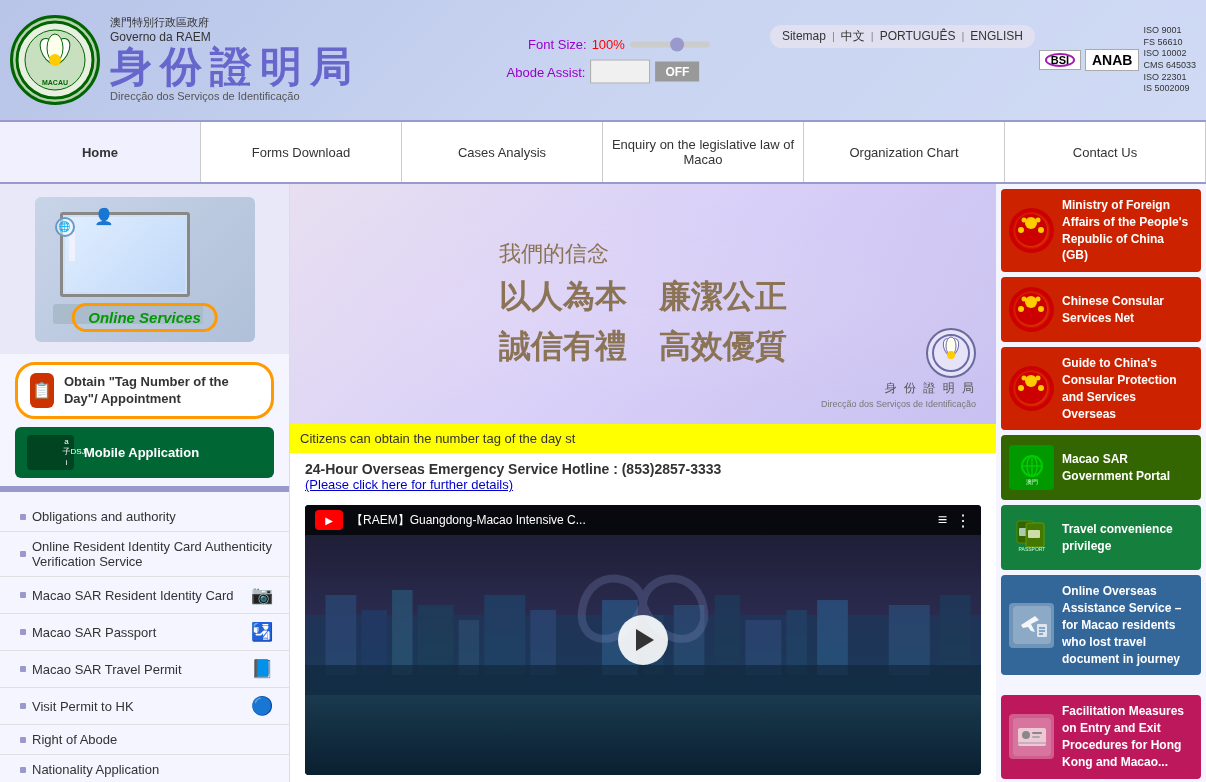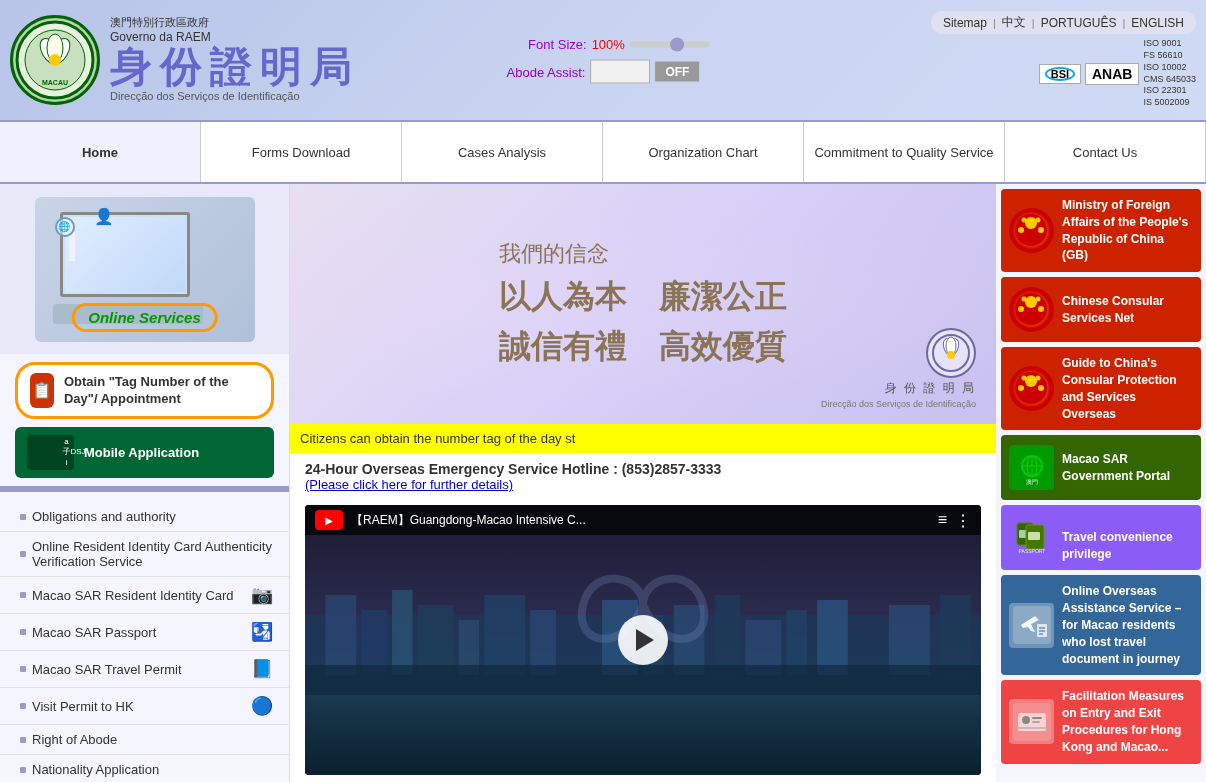--- a/index.html
+++ b/index.html
@@ -70,22 +70,22 @@
       border: none;
       padding: 3px 10px;
       font-size: 12px;
       font-weight: bold;
       cursor: pointer;
     }
 
     .top-right {
       margin-left: auto;
       display: flex;
-      flex-direction: column;
-      align-items: flex-end;
+      flex-direction: row;
+      align-items: flex-start;
       gap: 4px;
     }
     .lang-bar {
       display: flex; align-items: center; gap: 6px;
       background: #e0e0f0; border-radius: 12px; padding: 3px 12px;
     }
     .lang-bar a {
       color: #333; text-decoration: none; font-size: 12px; cursor: pointer;
     }
     .lang-sep { color: #888; font-size: 11px; }
@@ -95,21 +95,21 @@
     }
     .cert-box {
       background: white;
       border: 1px solid #aaa;
       padding: 2px 5px;
       font-size: 9px;
       text-align: center;
       display: flex; align-items: center; gap: 3px;
     }
     .cert-icon {
-      width: 30px; height: 14px; border: 2px solid #0ea5e9; border-radius: 50%;
+      width: 30px; height: 14px; border: 2px solid #a21caf; border-radius: 50%;
       display: flex; align-items: center; justify-content: center;
       font-size: 14px; font-weight: bold;
     }
     .iso-text {
       font-size: 9px; line-height: 1.3; color: #333;
     }
     .anab-box {
       display: flex; align-items: center; gap: 3px; background: white; padding: 2px 6px; border: 1px solid #aaa;
     }
     .anab-text { font-size: 14px; font-weight: bold; color: #000; }
@@ -343,21 +343,21 @@
     .right-link-box {
       display: flex; align-items: center; gap: 8px;
       padding: 8px;
       cursor: pointer;
       border-radius: 4px;
       text-decoration: none;
       min-height: 65px;
     }
     .right-link-box.red-bg { background: #cc2200; }
     .right-link-box.green-bg { background: #336600; }
-    .right-link-box.gray-bg { background: #ef4444; }
+    .right-link-box.gray-bg { background: #be185d; margin-top: 15px; }
     .right-link-box.blue-bg { background: #336699; }
     .right-link-text { color: white; font-size: 12px; font-weight: bold; line-height: 1.4; }
 
     .macao-icon {
       width: 45px; height: 45px;
       background: #009900;
       border-radius: 4px;
       display: flex; align-items: center; justify-content: center;
       font-size: 9px; color: white; text-align: center;
       flex-shrink: 0;
@@ -461,22 +461,22 @@
         <div>IS 5002009</div>
       </div>
     </div>
   </div>
 </div>
 
 <nav class="nav-bar">
   <a class="nav-item active">Home</a>
   <a class="nav-item">Forms Download</a>
   <a class="nav-item">Cases Analysis</a>
+  <a class="nav-item">Enquiry on the legislative law of Macao</a>
   <a class="nav-item">Organization Chart</a>
-  <a class="nav-item">Commitment to Quality Service</a>
   <a class="nav-item">Contact Us</a>
 </nav>
 
 <div class="main-layout">
 
   <div class="left-sidebar">
     <div class="online-services-box">
 
       <div style="width:220px; height:145px; background:linear-gradient(135deg,#c8d4e8,#b0c0d8); border-radius:6px; display:flex; align-items:center; justify-content:center; position:relative;">
 
@@ -685,21 +685,21 @@
           <circle cx="20" cy="18" r="10" fill="none" stroke="#00cc00" stroke-width="2"></circle>
           <ellipse cx="20" cy="18" rx="5" ry="10" fill="none" stroke="#00cc00" stroke-width="1.5"></ellipse>
           <line x1="10" y1="18" x2="30" y2="18" stroke="#00cc00" stroke-width="1.5"></line>
           <line x1="20" y1="8" x2="20" y2="28" stroke="#00cc00" stroke-width="1.5"></line>
           <text x="20" y="36" text-anchor="middle" font-size="6" fill="#ccffcc">澳門</text>
         </svg>
       </div>
       <span class="right-link-text">Macao SAR Government Portal</span>
     </a>
 
-    <a class="right-link-box" style="background:#8b5cf6;align-items:flex-end;">
+    <a class="right-link-box" style="background:#15803d;">
       <div class="passport-icon">
         <svg width="40" height="40" viewBox="0 0 40 40">
           <rect x="5" y="3" width="16" height="22" rx="2" fill="#336600" stroke="#558800" stroke-width="1"></rect>
           <rect x="7" y="10" width="12" height="8" rx="1" fill="#aaccaa"></rect>
           <rect x="14" y="5" width="18" height="24" rx="2" fill="#447700" stroke="#669900" stroke-width="1"></rect>
           <rect x="16" y="12" width="12" height="8" rx="1" fill="#ccddaa"></rect>
           <text x="20" y="33" text-anchor="middle" font-size="5" fill="#ccffcc">PASSPORT</text>
         </svg>
       </div>
       <span class="right-link-text">Travel convenience privilege</span>

